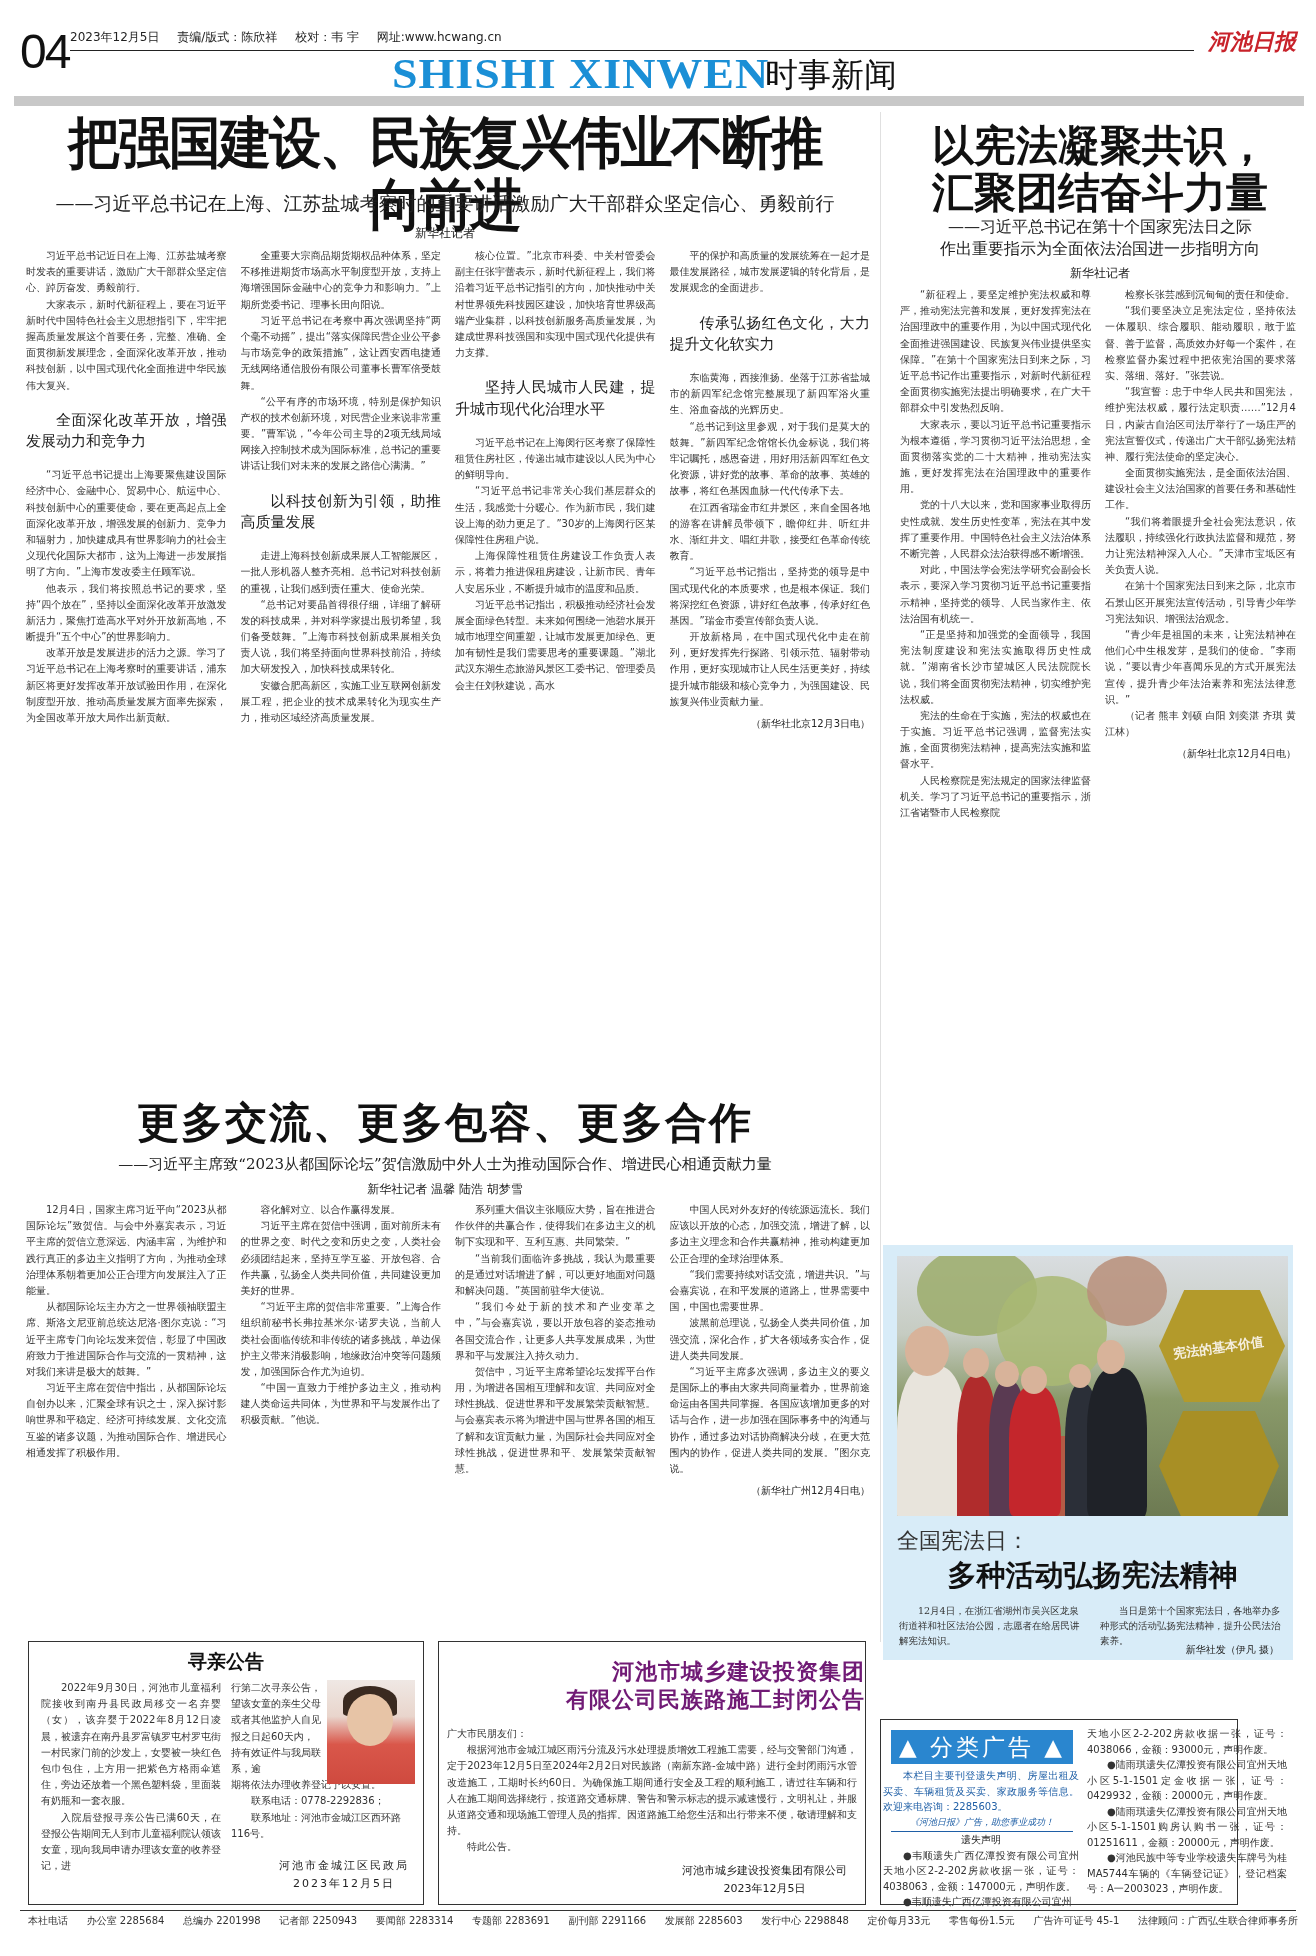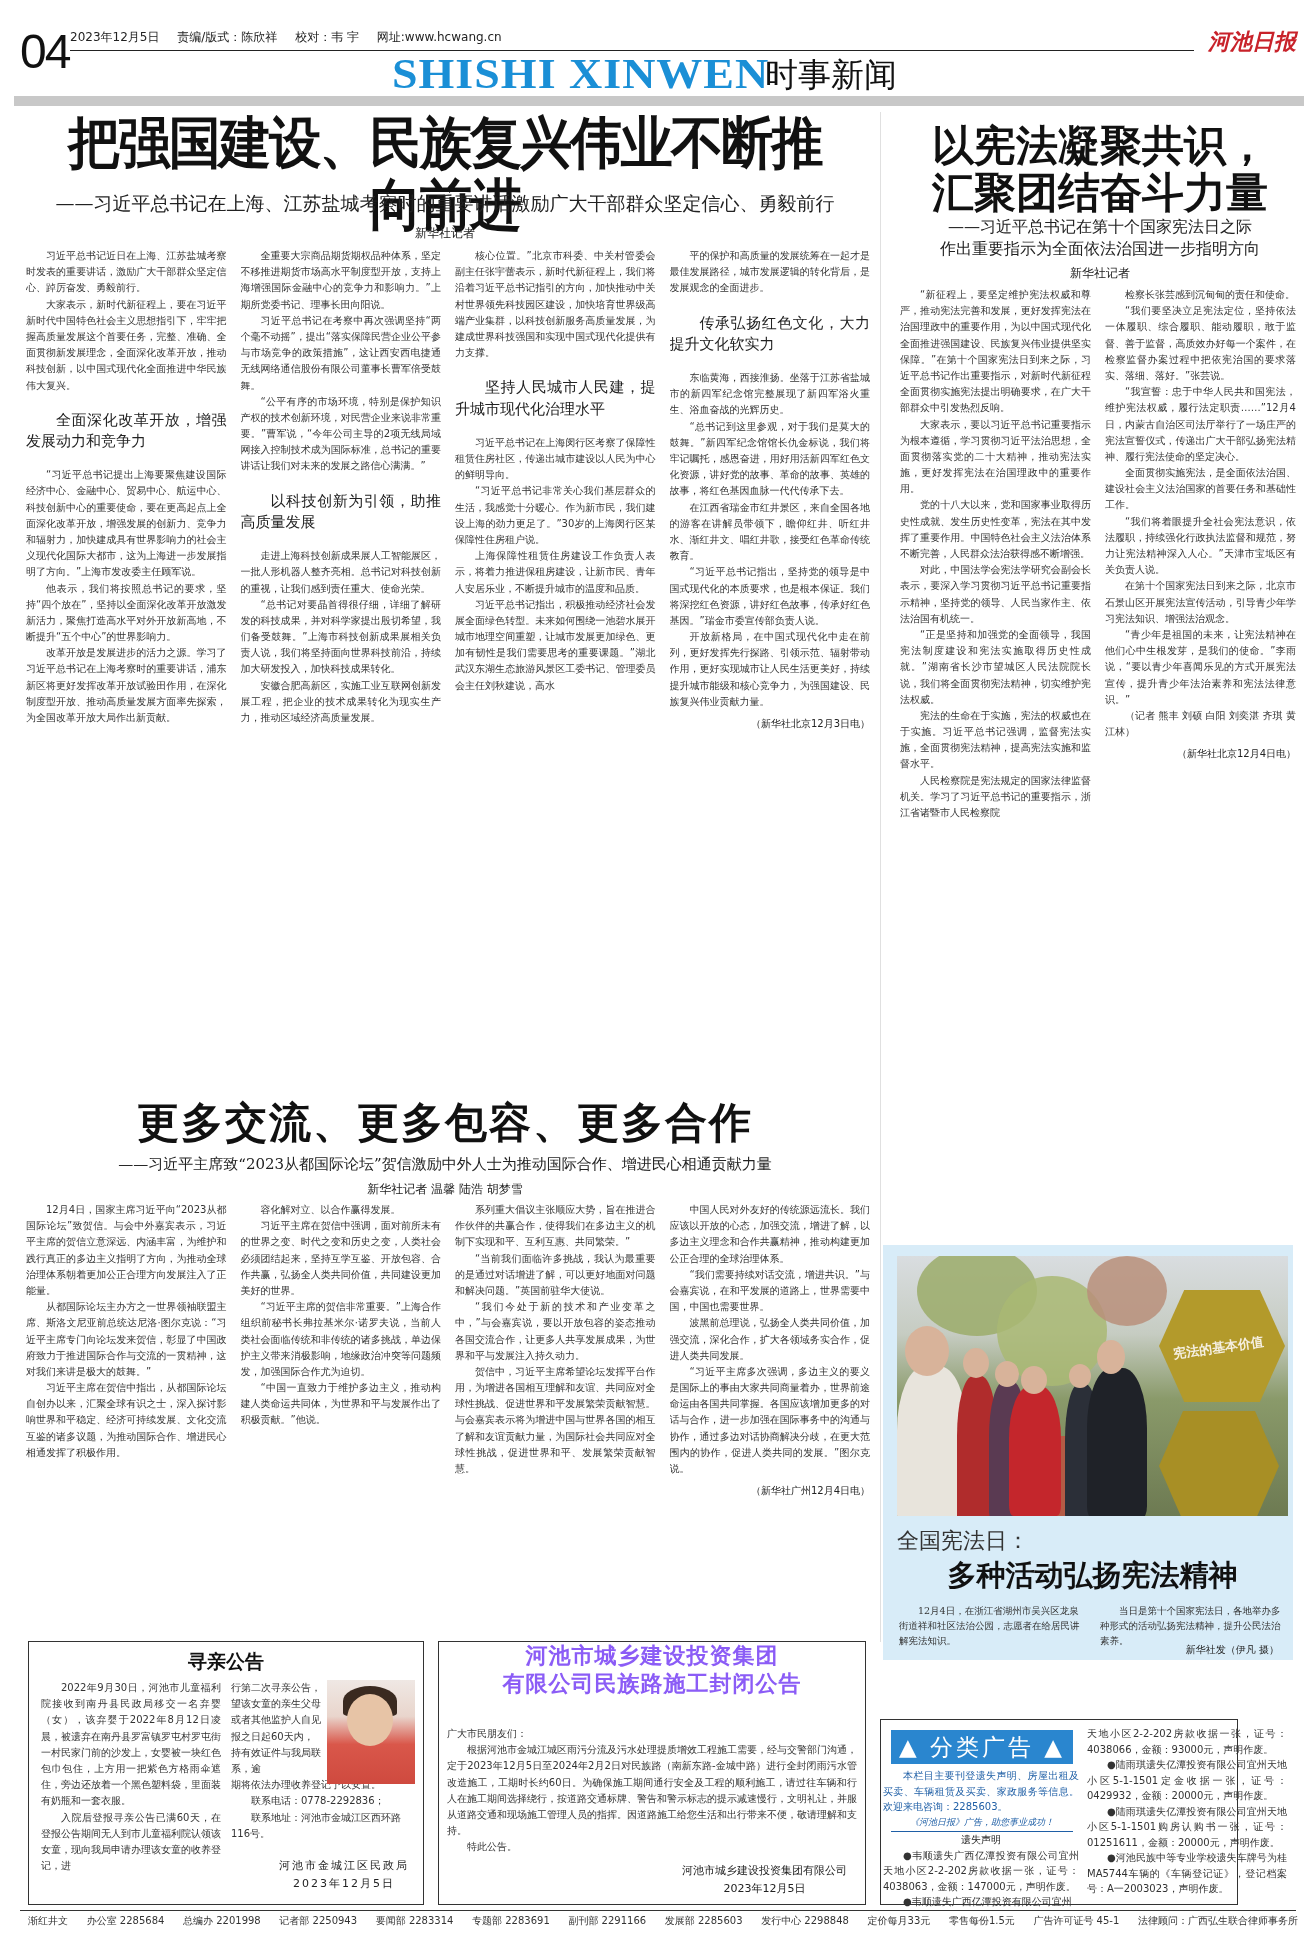--- a/index.html
+++ b/index.html
@@ -61,21 +61,21 @@
   .n1-left p { text-indent: 2em; }
   .n1-right { position: absolute; left: 202px; top: 38px; width: 188px; font: 10px/1.62 "DejaVu Sans", sans-serif; color: #333; }
   .n1-right .short { width: 90px; }
   .n1-right p.ind { text-indent: 2em; }
   .child-photo { position: absolute; left: 298px; top: 38px; width: 88px; height: 104px; background: linear-gradient(180deg, #efe8e4 0%, #e9d5cc 35%, #d9574a 62%, #cf4a3f 100%); overflow: hidden; }
   .child-photo .face { position: absolute; left: 20px; top: 14px; width: 46px; height: 52px; border-radius: 50%; background: #e7c4a6; }
   .child-photo .hair { position: absolute; left: 16px; top: 6px; width: 54px; height: 30px; border-radius: 50% 50% 10% 10%; background: #3a2a20; }
   .n1-sign { position: absolute; right: 14px; top: 215px; text-align: center; font: 11px/1.65 "DejaVu Sans", sans-serif; color: #222; letter-spacing: 2px; }
 
   .notice2 { left: 438px; top: 1641px; width: 428px; height: 264px; }
-  .notice2 h2 { position: absolute; left: 0; top: 0; width: 100%; text-align: center; font: bold 22px/1.25 "DejaVu Sans", sans-serif; color: #8b5cf6; letter-spacing: 1px; }
+  .notice2 h2 { position: absolute; left: 0; top: 16px; width: 100%; text-align: right; font: bold 22px/1.25 "DejaVu Sans", sans-serif; color: #701a75; letter-spacing: 1px; }
   .n2-body { position: absolute; left: 8px; top: 84px; width: 410px; font: 10px/1.62 "DejaVu Sans", sans-serif; color: #333; text-align: justify; }
   .n2-body p.ind { text-indent: 2em; }
   .n2-sign { position: absolute; right: 18px; top: 220px; text-align: center; font: 11px/1.65 "DejaVu Sans", sans-serif; color: #222; }
 
   .notice3 { left: 880px; top: 1719px; width: 358px; height: 186px; }
   .cls-head { position: absolute; left: 10px; top: 10px; width: 182px; height: 34px; background: #2a86cf; color: #fff; font: 23px/34px "DejaVu Serif", serif; text-align: center; letter-spacing: 3px; }
   .cls-intro { position: absolute; left: 2px; top: 48px; width: 196px; font: 10px/1.55 "DejaVu Sans", sans-serif; color: #1f5fa6; text-align: justify; }
   .cls-intro p { text-indent: 2em; }
   .cls-slogan { position: absolute; left: 10px; top: 96px; width: 182px; text-align: center; font: italic 9px/1.4 "DejaVu Serif", serif; color: #1f5fa6; border-bottom: 1px solid #1f5fa6; padding-bottom: 2px; }
   .cls-col { position: absolute; font: 10px/1.55 "DejaVu Sans", sans-serif; color: #333; text-align: justify; }
@@ -292,21 +292,21 @@
   <div class="cls-col cls-right">
     <p>天地小区2-2-202房款收据一张，证号：4038066，金额：93000元，声明作废。</p>
     <p class="ind">●陆雨琪遗失亿潭投资有限公司宜州天地小区5-1-1501定金收据一张，证号：0429932，金额：20000元，声明作废。</p>
     <p class="ind">●陆雨琪遗失亿潭投资有限公司宜州天地小区5-1-1501购房认购书一张，证号：01251611，金额：20000元，声明作废。</p>
     <p class="ind">●河池民族中等专业学校遗失车牌号为桂MA5744车辆的《车辆登记证》，登记档案号：A一2003023，声明作废。</p>
   </div>
 </div>
 
 <div class="footer-rule"></div>
 <div class="footer">
-  <span>渐红井文</span>
+  <span>本社电话</span>
   <span>办公室 2285684</span>
   <span>总编办 2201998</span>
   <span>记者部 2250943</span>
   <span>要闻部 2283314</span>
   <span>专题部 2283691</span>
   <span>副刊部 2291166</span>
   <span>发展部 2285603</span>
   <span>发行中心 2298848</span>
   <span>定价每月33元</span>
   <span>零售每份1.5元</span>

